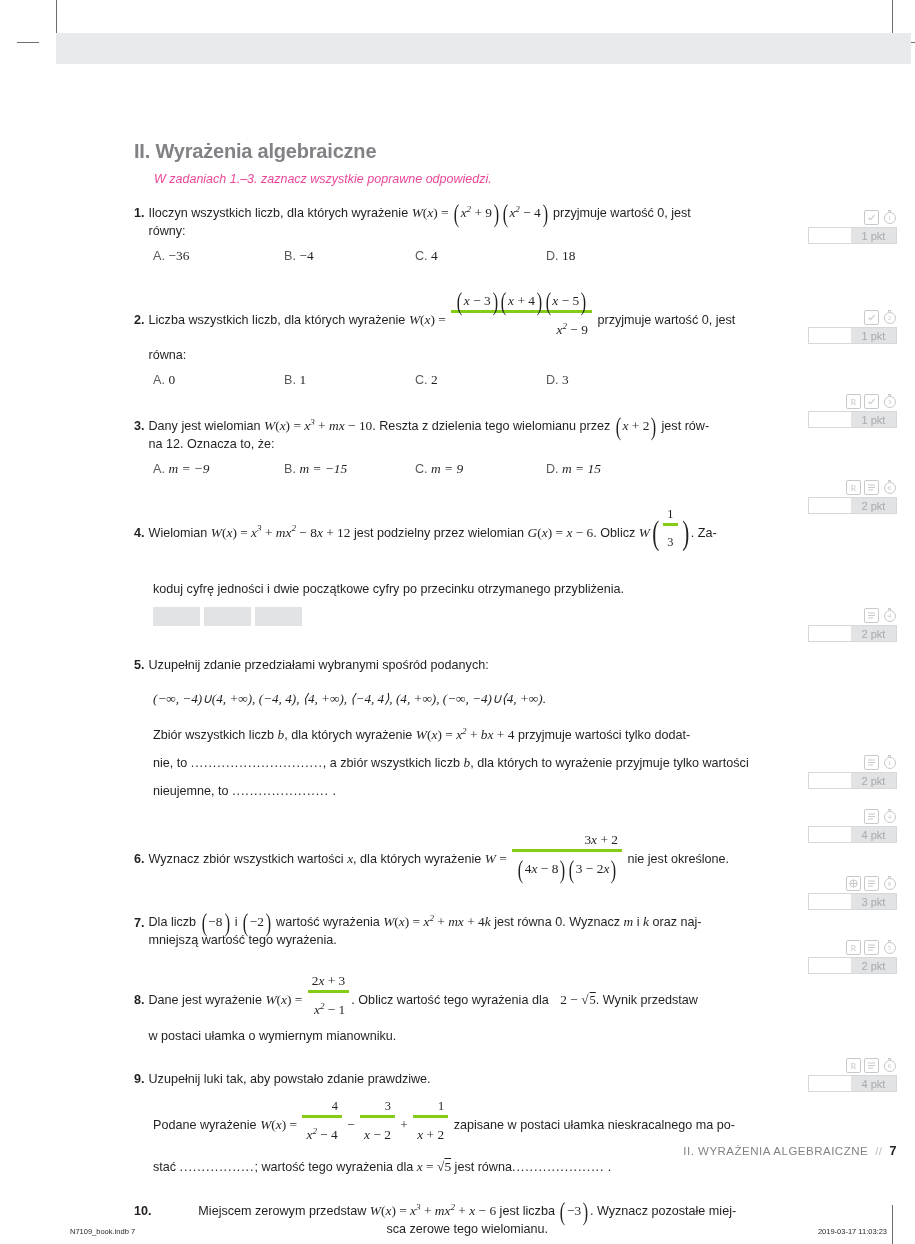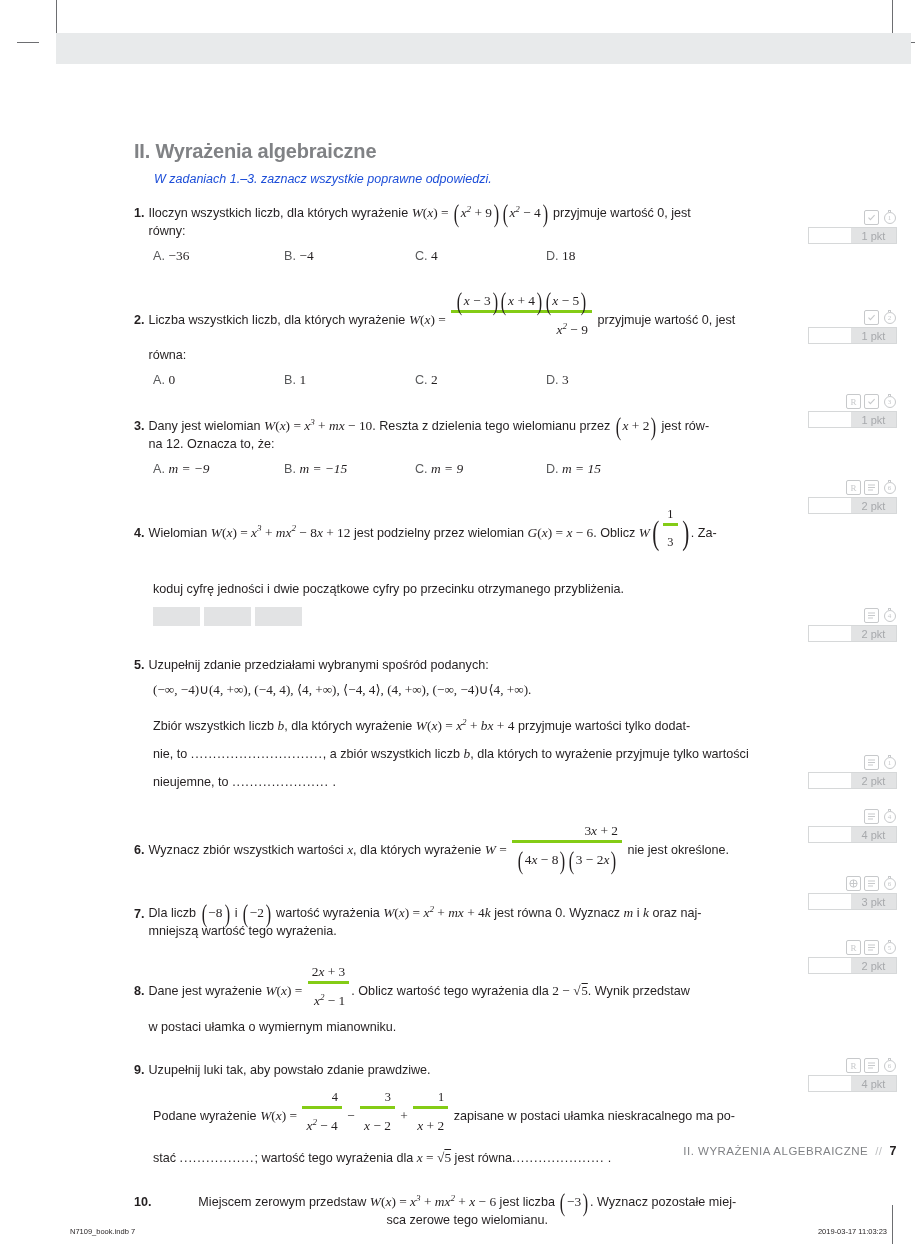--- a/index.html
+++ b/index.html
@@ -28,21 +28,21 @@
   
   .page{position:absolute;left:17px;top:0;width:915px;height:1244px;}
 
   .chapter-title{
     position:absolute;left:117px;top:140px;
     font-size:20px;font-weight:bold;color:#808285;
     letter-spacing:-0.2px;
   }
   .instruction{
     position:absolute;left:137px;top:172px;
-    font-size:12.5px;font-style:italic;color:#1d4ed8;
+    font-size:12.5px;font-style:italic;color:#ec4899;
   }
 
   .content{position:absolute;left:117px;top:203px;width:645px;}
 
   
   .ex{position:relative;margin-bottom:0;}
   .ex-row{display:flex;align-items:baseline;}
   .ex-num{
     font-weight:bold;font-size:12.6px;
     flex:0 0 auto;margin-right:4px;
@@ -71,21 +71,21 @@
   .frac .num{display:block;padding:0 4px;font-size:12.4px;line-height:1.25;}
   .frac .den{display:block;padding:8px 4px;font-size:12.4px;line-height:1.3;
              border-top:3px solid #84cc16;}
 
   .paren{
     display:inline-block;vertical-align:middle;
     font-size:26px;font-family:"Liberation Serif", serif;
     font-style:normal;font-weight:300;
     transform:scaleX(.62);line-height:0;position:relative;top:0px;
   }
-  .sqrt{font-family:"Liberation Serif", serif;font-style:normal;}
+  .sqrt{font-family:"Liberation Serif", serif;font-style:normal;margin-left:8px;}
   .sqrt span.rad{text-decoration:overline;padding-left:1px;font-style:italic;}
 
   .dots{letter-spacing:.9px;color:#231f20;}
 
   .blank-boxes{display:flex;gap:4px;margin-left:19px;margin-top:11px;}
   .blank-box{width:47px;height:19px;background:#e2e3e4;}
 
   
   .badge{
     position:absolute;right:35px;width:89px;
@@ -225,21 +225,21 @@
         <div class="blank-box"></div>
         <div class="blank-box"></div>
       </div>
     </div>
 
     <div class="ex" style="margin-top:31px;">
       <div class="ex-row">
         <span class="ex-num">5.</span>
         <span class="ex-body">Uzupełnij zdanie przedziałami wybranymi spośród podanych:</span>
       </div>
-      <div class="indent mr" style="margin-top:7px;font-size:13.2px;">(−∞, −4)∪(4, +∞), (−4, 4), ⟨4, +∞), ⟨−4, 4⟩, (4, +∞), (−∞, −4)∪⟨4, +∞).</div>
+      <div class="indent mr" style="margin-top:16px;font-size:13.2px;font-style:italic;">(−∞, −4)∪(4, +∞), (−4, 4), ⟨4, +∞), ⟨−4, 4⟩, (4, +∞), (−∞, −4)∪⟨4, +∞).</div>
       <div class="indent" style="margin-top:14px;font-size:12.6px;line-height:2.15;">
         <span>Zbiór wszystkich liczb</span> <span class="m">b</span><span>, dla których wyrażenie</span>
         <span class="m">W</span><span class="mr">(</span><span class="m">x</span><span class="mr">)</span><span class="mr"> = </span><span class="m">x</span><sup class="e">2</sup><span class="mr"> + </span><span class="m">bx</span><span class="mr"> + 4</span>
         <span>przyjmuje wartości tylko dodat-</span><br>
         <span>nie, to</span> <span class="dots">..............................</span><span>, a zbiór wszystkich liczb</span> <span class="m">b</span><span>, dla których to wyrażenie przyjmuje tylko wartości</span><br>
         <span>nieujemne, to</span> <span class="dots">......................</span> .
       </div>
     </div>
 
     <div class="ex" style="margin-top:28px;">

